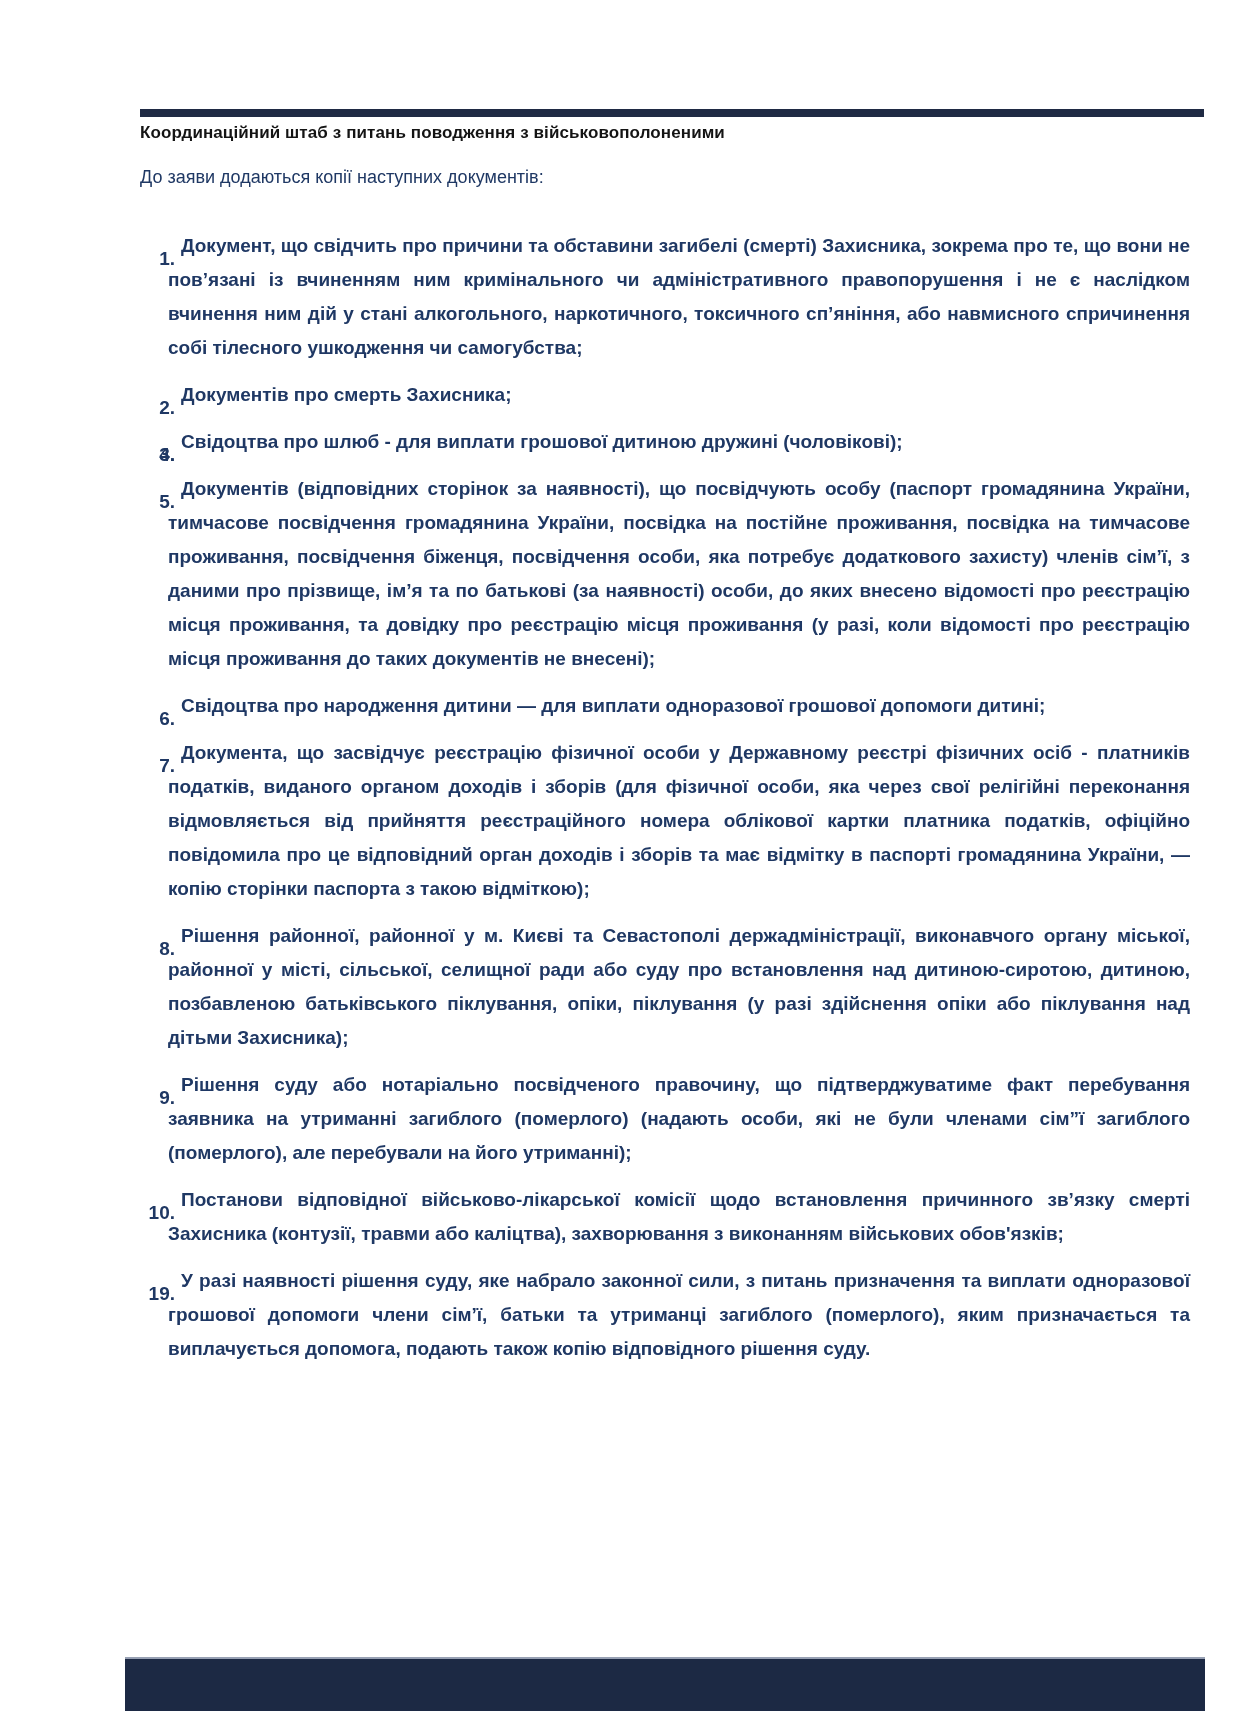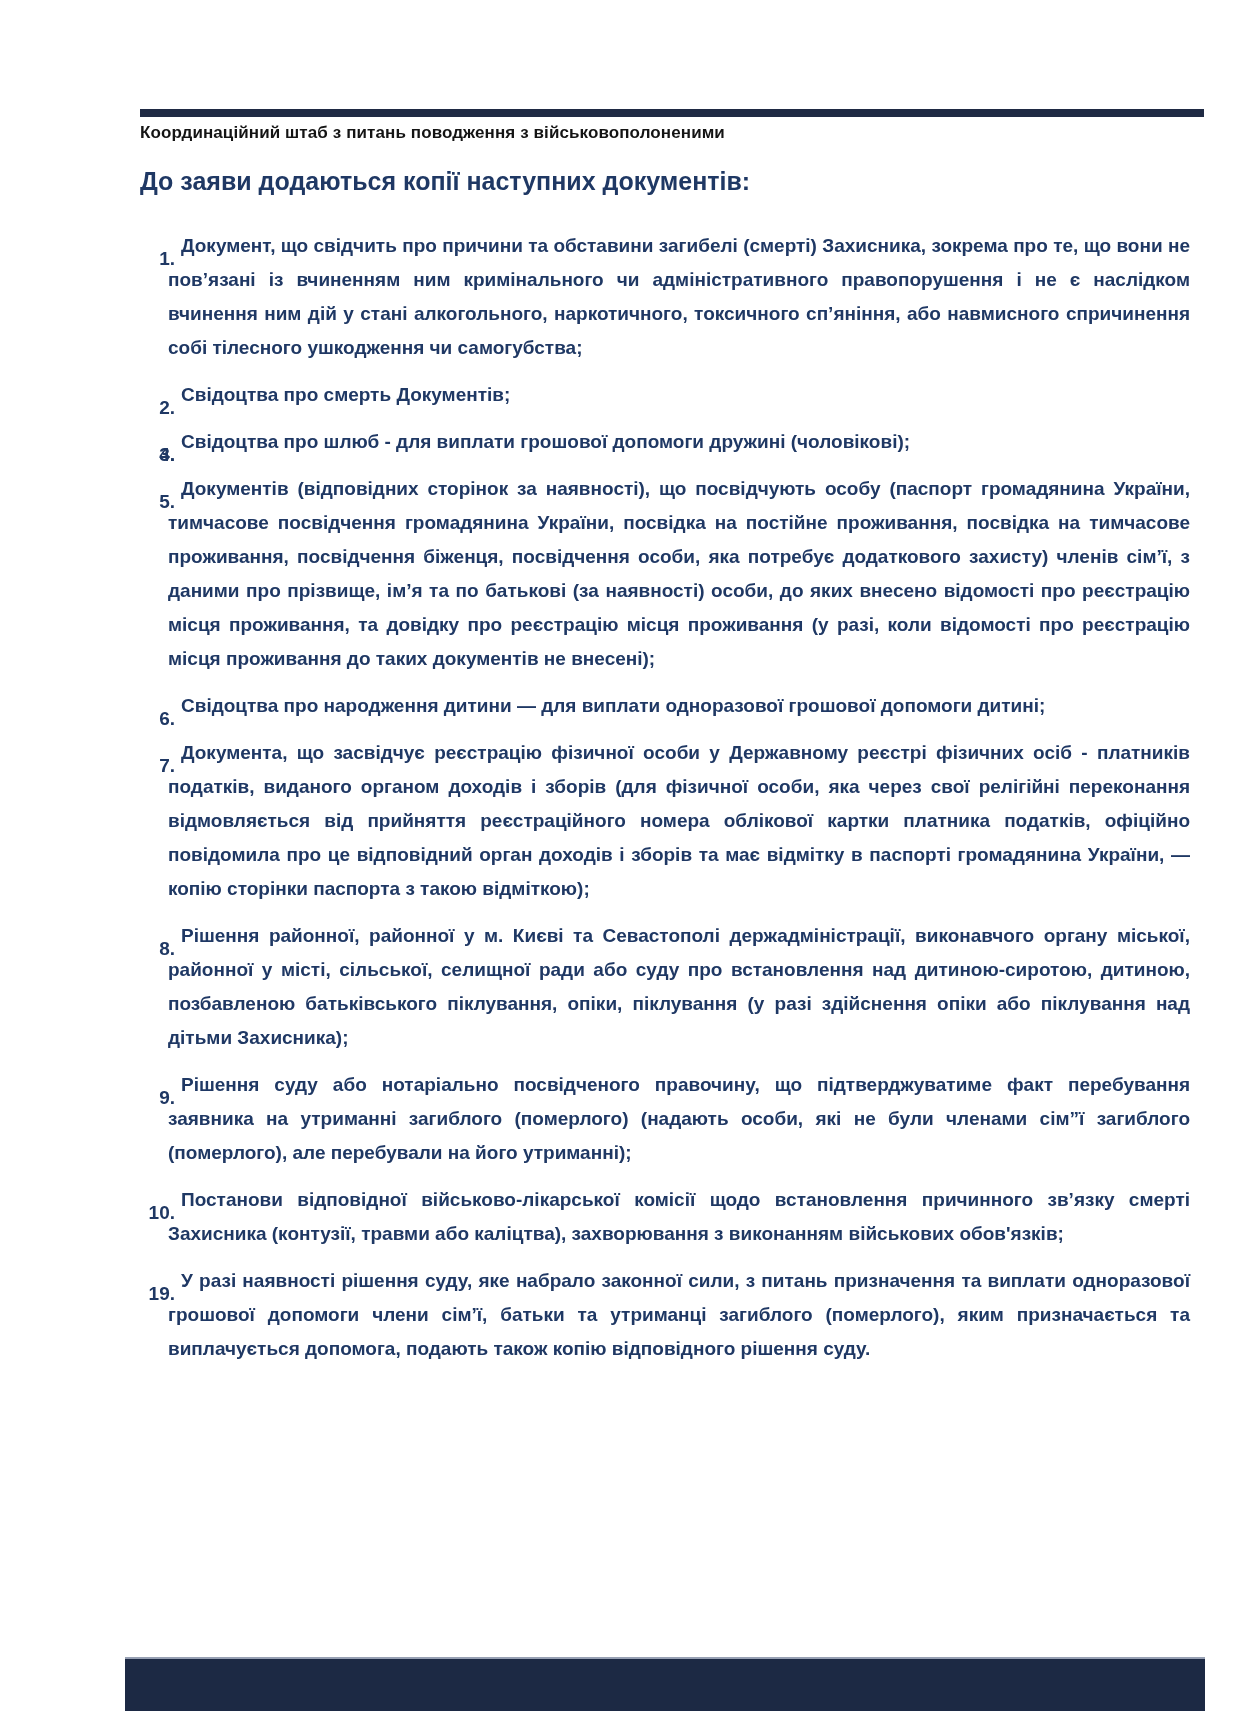--- a/index.html
+++ b/index.html
@@ -32,22 +32,22 @@
     font-size: 17px;
     font-weight: 700;
     color: #141414;
     letter-spacing: 0.1px;
   }
   .doc-title {
     position: absolute;
     left: 88px;
     top: 115px;
     width: 1064px;
-    font-size: 25px;
-    font-weight: 700;
+    font-size: 18px;
+    font-weight: 400;
     color: #1f3864;
   }
   .doc-list {
     position: absolute;
     left: 65px;
     top: 164px;
     width: 1086px;
     list-style: none;
   }
   .doc-item {
@@ -89,29 +89,29 @@
   <div class="org-header">Координаційний штаб з питань поводження з військовополоненими</div>
 
   <div class="doc-title">До заяви додаються копії наступних документів:</div>
 
   <ol class="doc-list">
   <li class="doc-item">
     <span class="num">1.</span><span>Документ, що свідчить про причини та обставини загибелі (смерті) Захисника, зокрема про те, що вони не пов’язані із вчиненням ним кримінального чи адміністративного правопорушення і не є наслідком вчинення ним дій у стані алкогольного, наркотичного, токсичного сп’яніння, або навмисного спричинення собі тілесного ушкодження чи самогубства;</span>
   </li>
 
   <li class="doc-item">
-    <span class="num">2.</span><span>Свідоцтва про смерть Документів;</span>
+    <span class="num">2.</span><span>Документів про смерть Захисника;</span>
   </li>
 
   <li class="doc-item">
     <span class="num">3.</span>
   </li>
 
   <li class="doc-item">
-    <span class="num">4.</span><span>Свідоцтва про шлюб - для виплати грошової допомоги дружині (чоловікові);</span>
+    <span class="num">4.</span><span>Свідоцтва про шлюб - для виплати грошової дитиною дружині (чоловікові);</span>
   </li>
 
   <li class="doc-item">
     <span class="num">5.</span><span>Документів (відповідних сторінок за наявності), що посвідчують особу (паспорт громадянина України, тимчасове посвідчення громадянина України, посвідка на постійне проживання, посвідка на тимчасове проживання, посвідчення біженця, посвідчення особи, яка потребує додаткового захисту) членів сім’ї, з даними про прізвище, ім’я та по батькові (за наявності) особи, до яких внесено відомості про реєстрацію місця проживання, та довідку про реєстрацію місця проживання (у разі, коли відомості про реєстрацію місця проживання до таких документів не внесені);</span>
   </li>
 
   <li class="doc-item">
     <span class="num">6.</span><span>Свідоцтва про народження дитини — для виплати одноразової грошової допомоги дитині;</span>
   </li>
 

